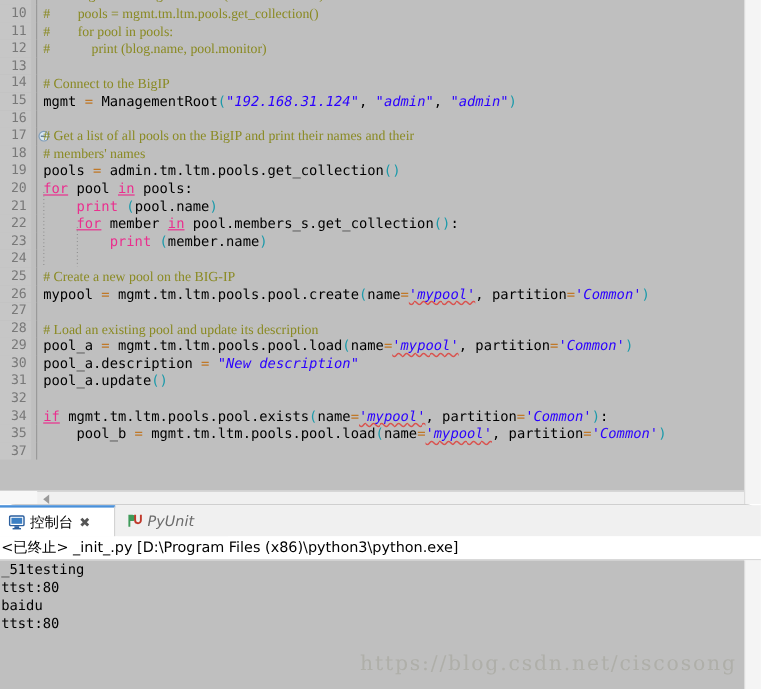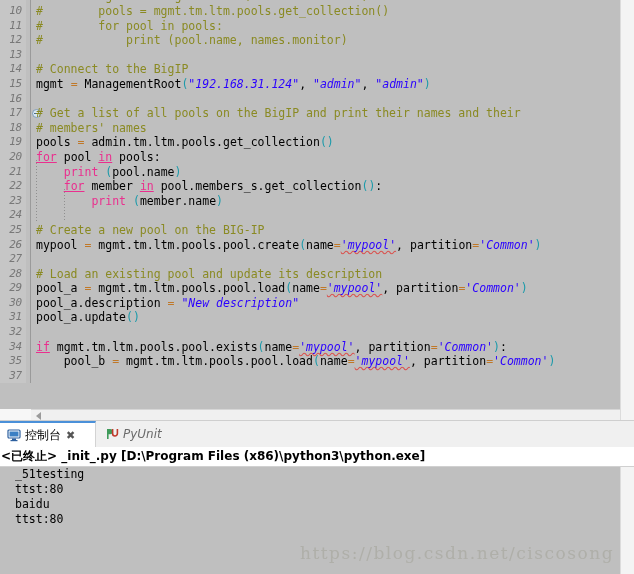--- a/index.html
+++ b/index.html
@@ -47,21 +47,20 @@
     width: 26px;
     height: 100%;
     background: #c6c6c6;
     color: #787878;
     text-align: right;
     padding-right: 4px;
     box-sizing: border-box;
     font-family: "DejaVu Sans Mono", "Liberation Mono", monospace;
     font-size: 11px;
     letter-spacing: -0.2px;
-    font-style: italic;
   }
   .gutter-sep {
     position: absolute;
     left: 30px; top: 0;
     width: 1px; height: 100%;
     background: #9a9a9a;
   }
   .fold {
     position: absolute;
     left: 31.5px;
@@ -100,21 +99,21 @@
   .iguide {
     position: absolute;
     top: 0;
     width: 1px;
     height: 100%;
     background-image: linear-gradient(to bottom, #8f8f8f 1px, transparent 1px);
     background-size: 1px 3px;
   }
 
   
-  .c-comment { color: #8a8a23; }
+  .c-comment { color: #8a8a23; font-family: Liberation Serif, serif; }
   .c-kw      { color: #ea2f8e; text-decoration: underline; }
   .c-str     { color: #2a00ff; font-style: italic; }
   .c-paren   { color: #1b9aaa; }
   .c-op      { color: #c07828; }
   .c-fn      { color: #ea2f8e; }
   .c-plain   { color: #000000; }
   .c-squig {
     text-decoration: underline;
     text-decoration-style: wavy;
     text-decoration-color: #d9534f;
@@ -157,20 +156,21 @@
   }
 
   
   #bottom-panel {
     position: absolute;
     left: 0; top: 420px;
     width: 634px;
     height: 154px;
     background: #ffffff;
     border-top: 1px solid #cfcfcf;
+    border-radius: 13px;
   }
   #tab-bar {
     position: relative;
     height: 26px;
     background: #f0f0f0;
   }
   .tab {
     position: absolute;
     top: 0;
     height: 26px;
@@ -210,39 +210,38 @@
   #console-header {
     position: relative;
     height: 19px;
     line-height: 19px;
     padding-left: 1px;
     font-size: 12px;
     background: #ffffff;
     color: #000;
     white-space: nowrap;
     border-bottom: 1px solid #d0d0d0;
-    font-weight: bold;
   }
   #console-output {
     position: absolute;
     left: 0;
     top: 46px;
     width: 620px;
     height: 108px;
     background: #bfbfbf;
     overflow: hidden;
     font-family: "DejaVu Sans Mono", "Liberation Mono", monospace;
     font-size: 11.5px;
     color: #000;
   }
   .out-row {
     height: 15px;
     line-height: 15px;
     white-space: pre;
-    padding-left: 15px;
+    padding-left: 1px;
   }
   #console-right-strip {
     position: absolute;
     left: 620px;
     top: 46px;
     width: 14px;
     height: 108px;
     background: #f4f4f4;
     border-left: 1px solid #dcdcdc;
     box-sizing: border-box;
@@ -262,21 +261,21 @@
   }
 </style>
 </head>
 <body>
 
 <div id="editor-area">
   <div id="code-scroll">
       <div class="code-row" style="height: 4px;"><div class="gutter"></div><div class="gutter-sep"></div><div class="code-text c-comment" style="top: -11px;">#        mgmt = ManagementRoot('192.168.31.124')</div></div>
       <div class="code-row"><div class="gutter">10</div><div class="gutter-sep"></div><div class="code-text"><span class="c-comment">#        pools = mgmt.tm.ltm.pools.get_collection()</span></div></div>
       <div class="code-row"><div class="gutter">11</div><div class="gutter-sep"></div><div class="code-text"><span class="c-comment">#        for pool in pools:</span></div></div>
-      <div class="code-row"><div class="gutter">12</div><div class="gutter-sep"></div><div class="code-text"><span class="c-comment">#            print (pool.name, names.monitor)</span></div></div>
+      <div class="code-row"><div class="gutter">12</div><div class="gutter-sep"></div><div class="code-text"><span class="c-comment">#            print (blog.name, pool.monitor)</span></div></div>
       <div class="code-row"><div class="gutter">13</div><div class="gutter-sep"></div><div class="code-text"></div></div>
       <div class="code-row"><div class="gutter">14</div><div class="gutter-sep"></div><div class="code-text"><span class="c-comment"># Connect to the BigIP</span></div></div>
       <div class="code-row"><div class="gutter">15</div><div class="gutter-sep"></div><div class="code-text"><span class="c-plain">mgmt </span><span class="c-op">=</span><span class="c-plain"> ManagementRoot</span><span class="c-paren">(</span><span class="c-str">"192.168.31.124"</span><span class="c-plain">, </span><span class="c-str">"admin"</span><span class="c-plain">, </span><span class="c-str">"admin"</span><span class="c-paren">)</span></div></div>
       <div class="code-row"><div class="gutter">16</div><div class="gutter-sep"></div><div class="code-text"></div></div>
       <div class="code-row"><div class="gutter">17</div><div class="gutter-sep"></div><div class="fold"></div><div class="code-text"><span class="c-comment"># Get a list of all pools on the BigIP and print their names and their</span></div></div>
       <div class="code-row"><div class="gutter">18</div><div class="gutter-sep"></div><div class="code-text"><span class="c-comment"># members' names</span></div></div>
       <div class="code-row"><div class="gutter">19</div><div class="gutter-sep"></div><div class="code-text"><span class="c-plain">pools </span><span class="c-op">=</span><span class="c-plain"> admin.tm.ltm.pools.get_collection</span><span class="c-paren">()</span></div></div>
       <div class="code-row"><div class="gutter">20</div><div class="gutter-sep"></div><div class="code-text"><span class="c-kw">for</span><span class="c-plain"> pool </span><span class="c-kw">in</span><span class="c-plain"> pools:</span></div></div>
       <div class="code-row"><div class="gutter">21</div><div class="gutter-sep"></div><div class="code-text"><span class="c-plain">    </span><span class="c-fn">print</span><span class="c-plain"> </span><span class="c-paren">(</span><span class="c-plain">pool.name</span><span class="c-paren">)</span></div></div>
       <div class="code-row"><div class="gutter">22</div><div class="gutter-sep"></div><div class="code-text"><span class="c-plain">    </span><span class="c-kw">for</span><span class="c-plain"> member </span><span class="c-kw">in</span><span class="c-plain"> pool.members_s.get_collection</span><span class="c-paren">()</span><span class="c-plain">:</span></div></div>

